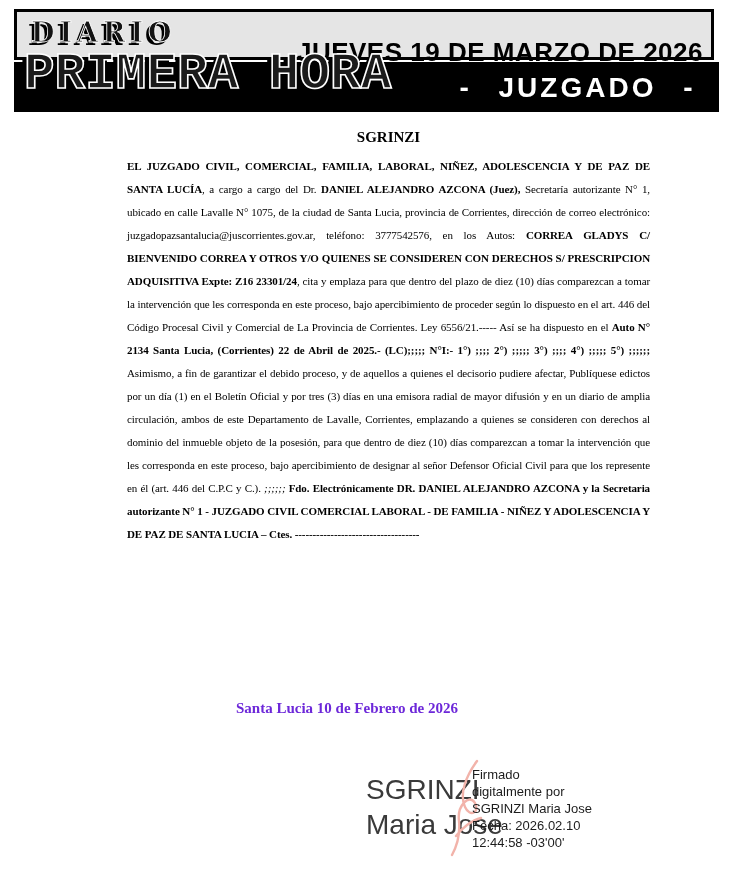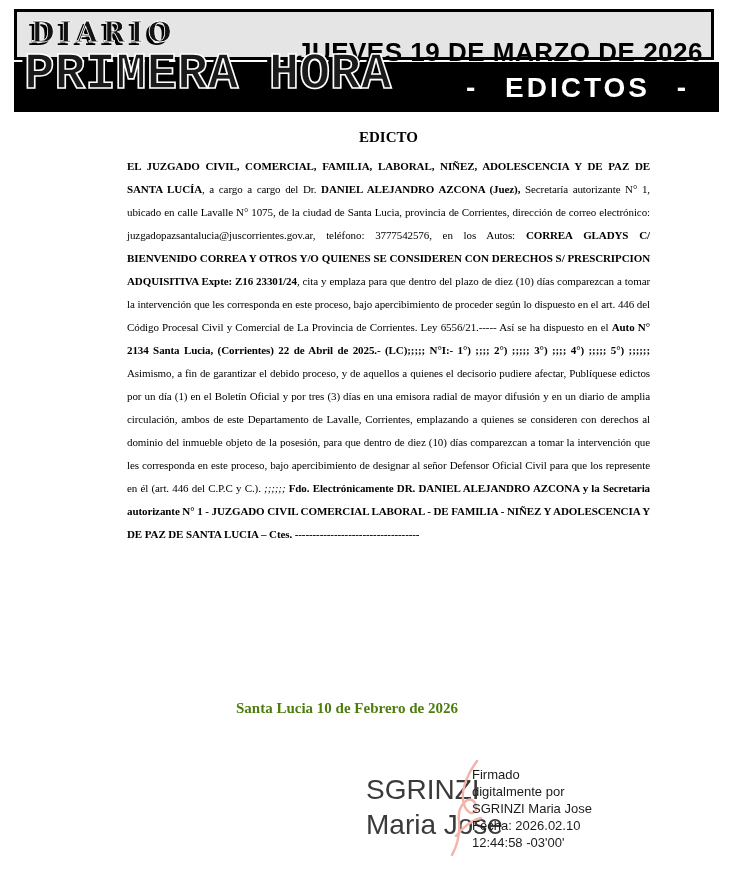--- a/index.html
+++ b/index.html
@@ -102,21 +102,21 @@
   }
   .edict-paragraph .b { font-weight: bold; }
   .edict-paragraph .i { font-style: italic; }
   .date-line {
     position: absolute;
     left: 127px; top: 700px;
     width: 440px;
     text-align: center;
     font-weight: bold;
     font-size: 15px;
-    color: #4d7c0f;
+    color: #6d28d9;
     margin: 0;
   }
 
   
   .signature {
     position: absolute;
     left: 366px; top: 758px;
     width: 330px; height: 105px;
   }
   .sig-name {
@@ -147,23 +147,23 @@
 <body>
 
 <div class="page">
 
   <div class="masthead-box">
     <div class="diario">DIARIO</div>
     <div class="issue-date">JUEVES 19 DE MARZO DE 2026</div>
   </div>
   <div class="section-bar" style="background: rgb(0, 0, 0);"></div>
   <div class="primera-hora">PRIMERA HORA</div>
-  <div class="section-title">- EDICTOS -</div>
+  <div class="section-title">- JUZGADO -</div>
 
-  <h1 class="doc-title">EDICTO</h1>
+  <h1 class="doc-title">SGRINZI</h1>
   <p class="edict-paragraph" id="edict-paragraph"><span class="b ">EL JUZGADO CIVIL, COMERCIAL, FAMILIA, LABORAL, NIÑEZ, ADOLESCENCIA Y DE PAZ DE SANTA LUCÍA</span><span class="">, a cargo a cargo del Dr. </span><span class="b ">DANIEL ALEJANDRO AZCONA (Juez), </span><span class="">Secretaría autorizante N° 1, ubicado en calle Lavalle N° 1075, de la ciudad de Santa Lucia, provincia de Corrientes, dirección de correo electrónico: juzgadopazsantalucia@juscorrientes.gov.ar, teléfono: 3777542576, en los Autos: </span><span class="b ">CORREA GLADYS C/ BIENVENIDO CORREA Y OTROS Y/O QUIENES SE CONSIDEREN CON DERECHOS S/ PRESCRIPCION ADQUISITIVA Expte: Z16 23301/24</span><span class="">, cita y emplaza para que dentro del plazo de diez (10) días comparezcan a tomar la intervención que les corresponda en este proceso, bajo apercibimiento de proceder según lo dispuesto en el art. 446 del Código Procesal Civil y Comercial de La Provincia de Corrientes. Ley 6556/21.----- Así se ha dispuesto en el </span><span class="b ">Auto N° 2134 Santa Lucia, (Corrientes) 22 de Abril de 2025.- (LC);;;;; N°I:- 1°) ;;;; 2°) ;;;;; 3°) ;;;; 4°) ;;;;; 5°) ;;;;;; </span><span class="">Asimismo, a fin de garantizar el debido proceso, y de aquellos a quienes el decisorio pudiere afectar, Publíquese edictos por un día (1) en el Boletín Oficial y por tres (3) días en una emisora radial de mayor difusión y en un diario de amplia circulación, ambos de este Departamento de Lavalle, Corrientes, emplazando a quienes se consideren con derechos al dominio del inmueble objeto de la posesión, para que dentro de diez (10) días comparezcan a tomar la intervención que les corresponda en este proceso, bajo apercibimiento de designar al señor Defensor Oficial Civil para que los represente en él (art. 446 del C.P.C y C.). </span><span class="i">;;;;;; </span><span class="b ">Fdo. Electrónicamente DR. DANIEL ALEJANDRO AZCONA y la Secretaria autorizante N° 1 - JUZGADO CIVIL COMERCIAL LABORAL - DE FAMILIA - NIÑEZ Y ADOLESCENCIA Y DE PAZ DE SANTA LUCIA – Ctes. -----------------------------------</span></p>
   <p class="date-line">Santa Lucia 10 de Febrero de 2026</p>
 
   <div class="signature">
     <div class="sig-name">SGRINZI
 Maria Jose</div>
     <svg class="sig-flourish" viewBox="0 0 34 100" fill="none" xmlns="http://www.w3.org/2000/svg">
       <path d="M27 3 C16 18 9 36 15 49 C20 60 30 54 25 45 C19 35 7 48 9 63 C10 74 8 86 2 97 M6 78 C12 70 22 62 31 60" stroke="#f2b3aa" stroke-width="2.4" stroke-linecap="round"></path>
     </svg>
     <div class="sig-details">Firmado

